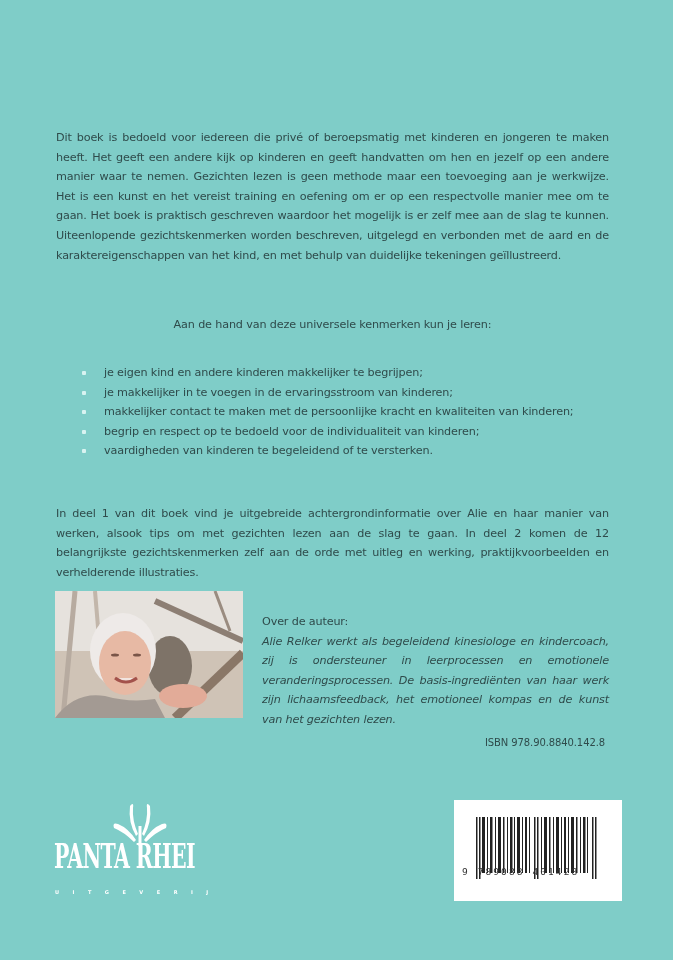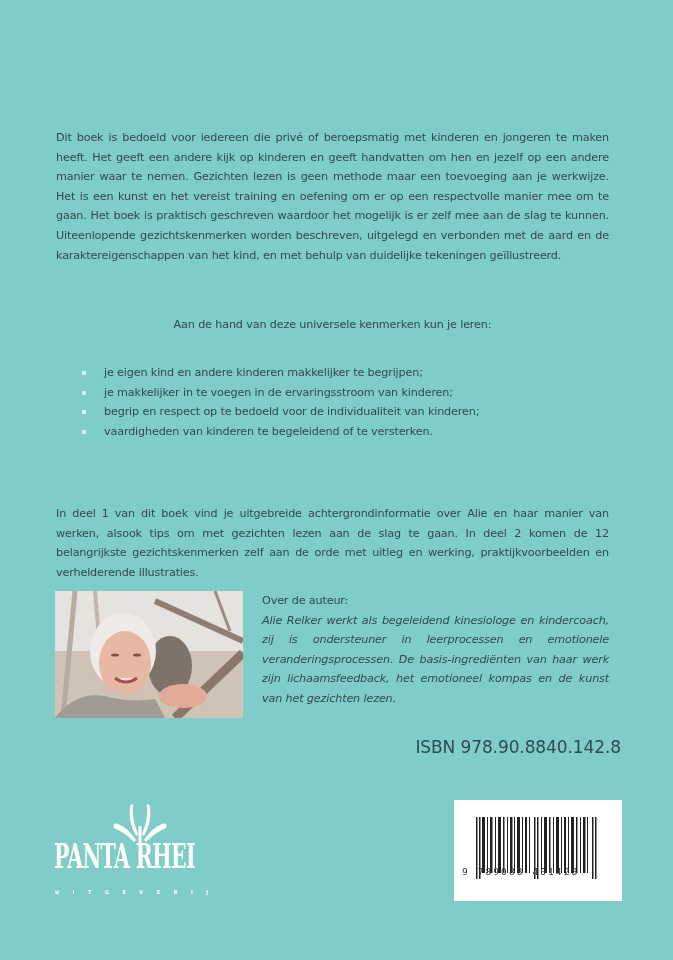--- a/index.html
+++ b/index.html
@@ -55,27 +55,27 @@
   .photo svg { display: block; }
   .author {
     position: absolute;
     left: 262px;
     top: 591px;
     width: 347px;
     font-size: 11.2px;
     line-height: 19.6px;
     letter-spacing: -0.15px;
   }
-  .author-heading { display: block; }
+  .author-heading { display: block; margin-top: 21px; }
   .author-bio { display: block; font-style: italic; text-align: justify; }
   .isbn {
     position: absolute;
-    right: 52px;
+    right: 68px;
     top: 737px;
-    font-size: 17px;
+    font-size: 10px;
     letter-spacing: -0.1px;
   }
   .barcode-box {
     position: absolute;
     left: 440px;
     top: 800px;
     width: 168px;
     height: 101px;
     background: #ffffff;
     margin-left: 14px;
@@ -127,20 +127,21 @@
 
 <div class="cover">
 
   <p class="text p1">Dit boek is bedoeld voor iedereen die privé of beroepsmatig met kinderen en jongeren te maken heeft. Het geeft een andere kijk op kinderen en geeft handvatten om hen en jezelf op een andere manier waar te nemen. Gezichten lezen is geen methode maar een toevoeging aan je werkwijze. Het is een kunst en het vereist training en oefening om er op een respectvolle manier mee om te gaan. Het boek is praktisch geschreven waardoor het mogelijk is er zelf mee aan de slag te kunnen. Uiteenlopende gezichtskenmerken worden beschreven, uitgelegd en verbonden met de aard en de karaktereigenschappen van het kind, en met behulp van duidelijke tekeningen geïllustreerd.</p>
 
   <p class="text p2">Aan de hand van deze universele kenmerken kun je leren:</p>
 
   <ul class="bullets">
     <li><span class="bullet-dot"></span><span>je eigen kind en andere kinderen makkelijker te begrijpen;</span></li>
     <li><span class="bullet-dot"></span><span>je makkelijker in te voegen in de ervaringsstroom van kinderen;</span></li>
+    <li><span class="bullet-dot"></span><span>makkelijker contact te maken met de persoonlijke kracht en kwaliteiten van kinderen;</span></li>
     <li><span class="bullet-dot"></span><span>begrip en respect op te bedoeld voor de individualiteit van kinderen;</span></li>
     <li><span class="bullet-dot"></span><span>vaardigheden van kinderen te begeleidend of te versterken.</span></li>
   </ul>
 
   <p class="text p3">In deel 1 van dit boek vind je uitgebreide achtergrondinformatie over Alie en haar manier van werken, alsook tips om met gezichten lezen aan de slag te gaan. In deel 2 komen de 12 belangrijkste gezichtskenmerken zelf aan de orde met uitleg en werking, praktijkvoorbeelden en verhelderende illustraties.</p>
 
   <div class="photo" aria-label="Portret van Alie Relker">
     <svg width="188" height="127" viewBox="0 0 188 127">
       <rect x="0" y="0" width="188" height="127" fill="#e6e2dd"></rect>
       <rect x="0" y="60" width="188" height="67" fill="#cfc3b6"></rect>

